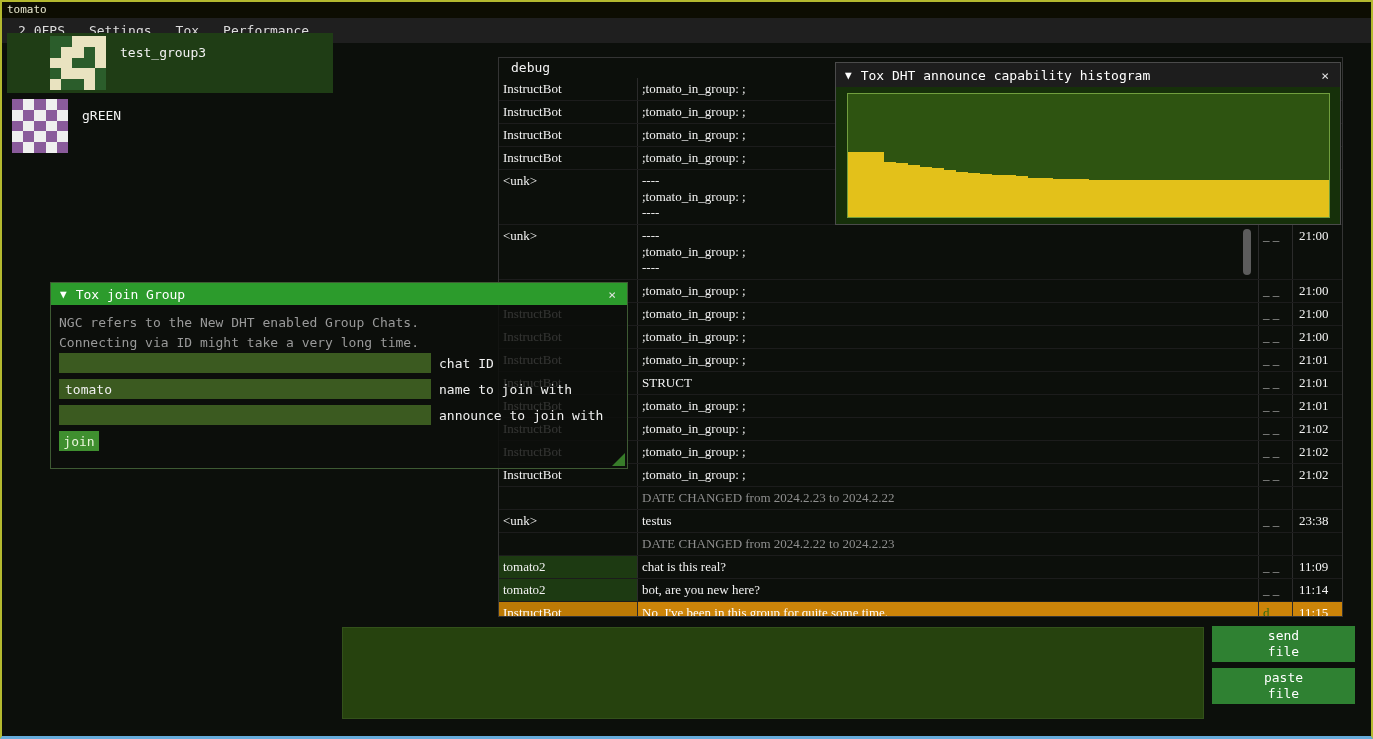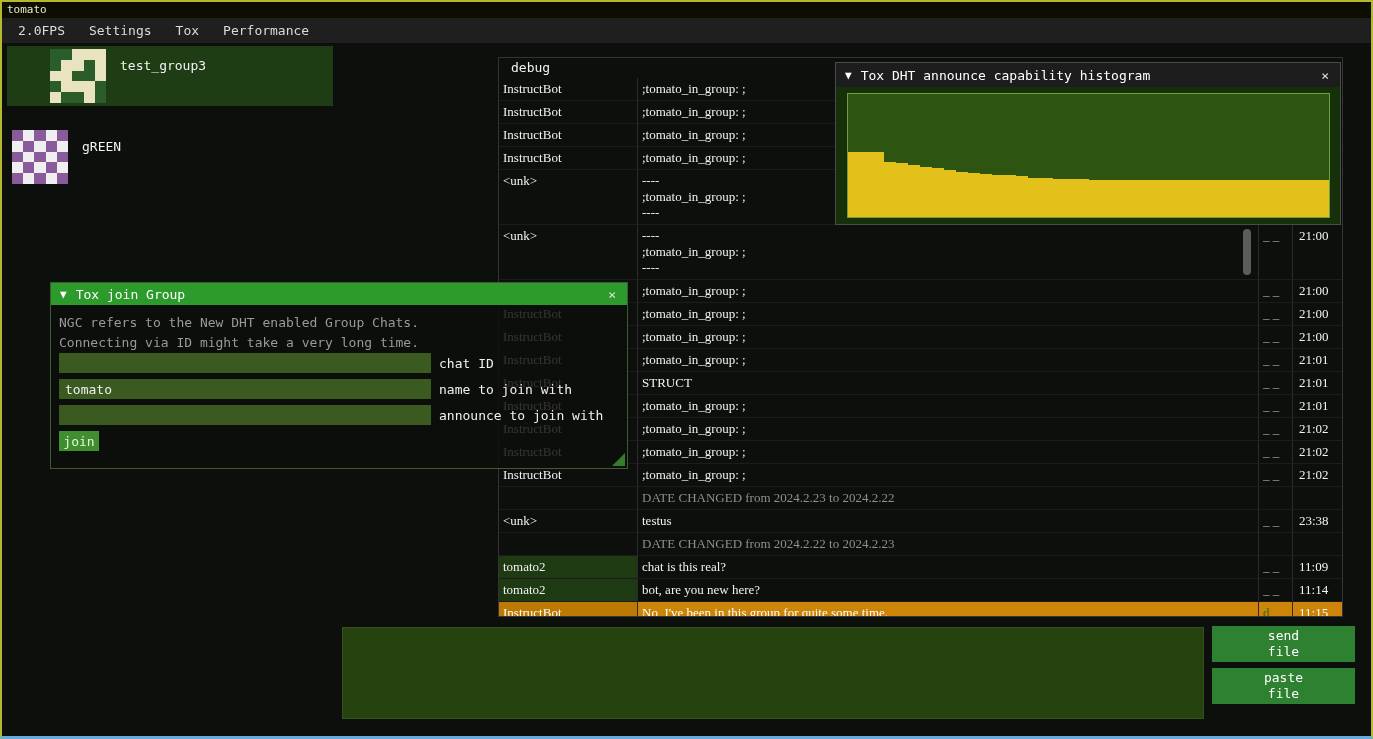--- a/index.html
+++ b/index.html
@@ -102,21 +102,21 @@
     <span>tomato</span>
   </div>
 
   <div class="menubar">
     <span class="menu-item">2.0FPS</span>
     <span class="menu-item">Settings</span>
     <span class="menu-item">Tox</span>
     <span class="menu-item">Performance</span>
   </div>
 
-  <div class="group-item selected" style="top:44px;padding-left:43px;">
+  <div class="group-item selected" style="top:31px;padding-left:43px;">
     <div class="avatar" style="background: rgb(233, 227, 192); grid-template-columns: repeat(5, 1fr);">
         <div style="background: rgb(43, 93, 43);"></div>
         <div style="background: rgb(43, 93, 43);"></div>
         <div></div>
         <div></div>
         <div></div>
         <div style="background: rgb(43, 93, 43);"></div>
         <div></div>
         <div></div>
         <div style="background: rgb(43, 93, 43);"></div>
@@ -132,21 +132,21 @@
         <div></div>
         <div style="background: rgb(43, 93, 43);"></div>
         <div></div>
         <div style="background: rgb(43, 93, 43);"></div>
         <div style="background: rgb(43, 93, 43);"></div>
         <div></div>
         <div style="background: rgb(43, 93, 43);"></div>
       </div>
     <span class="group-name">test_group3</span>
   </div>
-  <div class="group-item" style="top:125px;text-align:center;">
+  <div class="group-item" style="top:94px;text-align:center;">
     <div class="avatar" style="background: rgb(239, 239, 239); grid-template-columns: repeat(5, 1fr);">
         <div style="background: rgb(138, 91, 155);"></div>
         <div></div>
         <div style="background: rgb(138, 91, 155);"></div>
         <div></div>
         <div style="background: rgb(138, 91, 155);"></div>
         <div></div>
         <div style="background: rgb(138, 91, 155);"></div>
         <div></div>
         <div style="background: rgb(138, 91, 155);"></div>

